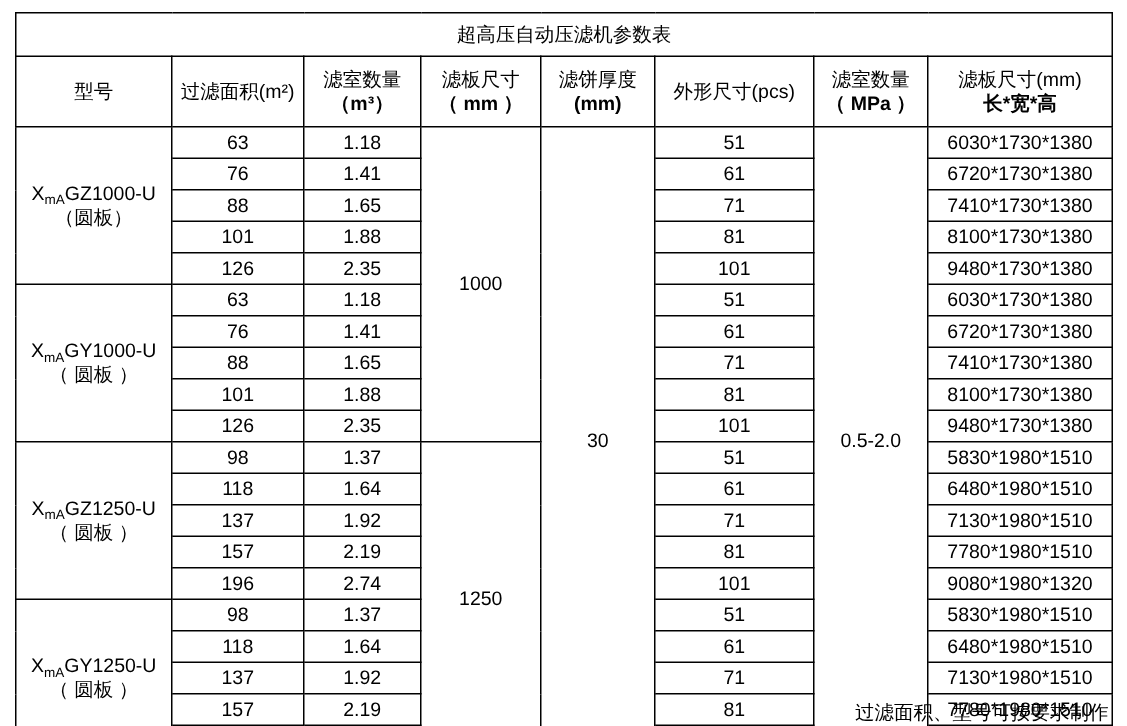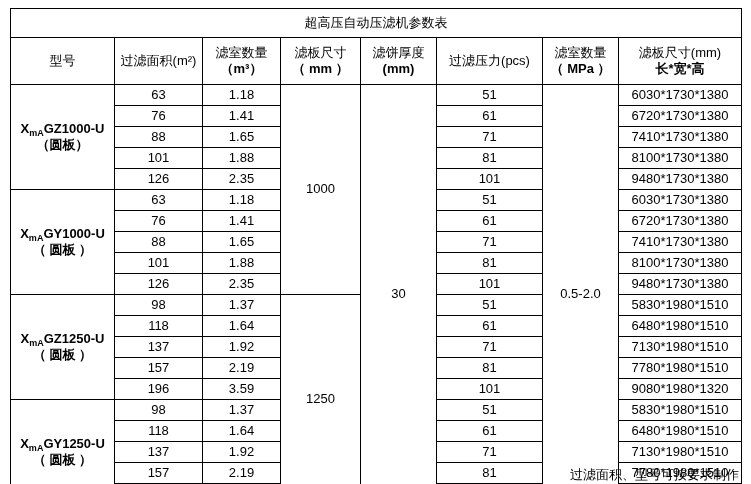--- a/index.html
+++ b/index.html
@@ -42,21 +42,20 @@
   }
   .head-cell {
     font-size: 13.5px;
     height: 44px;
     font-weight: normal;
   }
   .head-cell .l2 { display: block; font-weight: bold; }
   .model-cell {
     font-size: 13px;
     line-height: 1.45;
-    font-weight: bold;
   }
   .model-cell .m1 { display: block; white-space: nowrap; }
   .model-cell .m2 { display: block; }
   .data-row td {
     height: 18px;
   }
   .big-center {
     font-size: 14px;
   }
   sub {
@@ -112,21 +111,21 @@
         </td>
         <td class="head-cell">
           <span>滤板尺寸</span>
           <span class="l2">（ mm ）</span>
         </td>
         <td class="head-cell">
           <span>滤饼厚度</span>
           <span class="l2">(mm)</span>
         </td>
         <td class="head-cell">
-          <span>过滤压力(pcs)</span>
+          <span>外形尺寸(pcs)</span>
         </td>
         <td class="head-cell">
           <span>滤室数量</span>
           <span class="l2">（ MPa ）</span>
         </td>
         <td class="head-cell">
           <span>滤板尺寸(mm)</span>
           <span class="l2">长*宽*高</span>
         </td>
       </tr>
@@ -228,21 +227,21 @@
         <td>7130*1980*1510</td>
       </tr>
       <tr class="data-row">
         <td>157</td>
         <td>2.19</td>
         <td>81</td>
         <td>7780*1980*1510</td>
       </tr>
       <tr class="data-row">
         <td>196</td>
-        <td>3.59</td>
+        <td>2.74</td>
         <td>101</td>
         <td>9080*1980*1320</td>
       </tr>
 
       <tr class="data-row">
         <td class="model-cell" rowspan="5">
           <span class="m1"><span>X</span><sub>m</sub><sub>A</sub><span>GY1250-U</span></span>
           <span class="m2">（ 圆板 ）</span>
         </td>
         <td>98</td>

